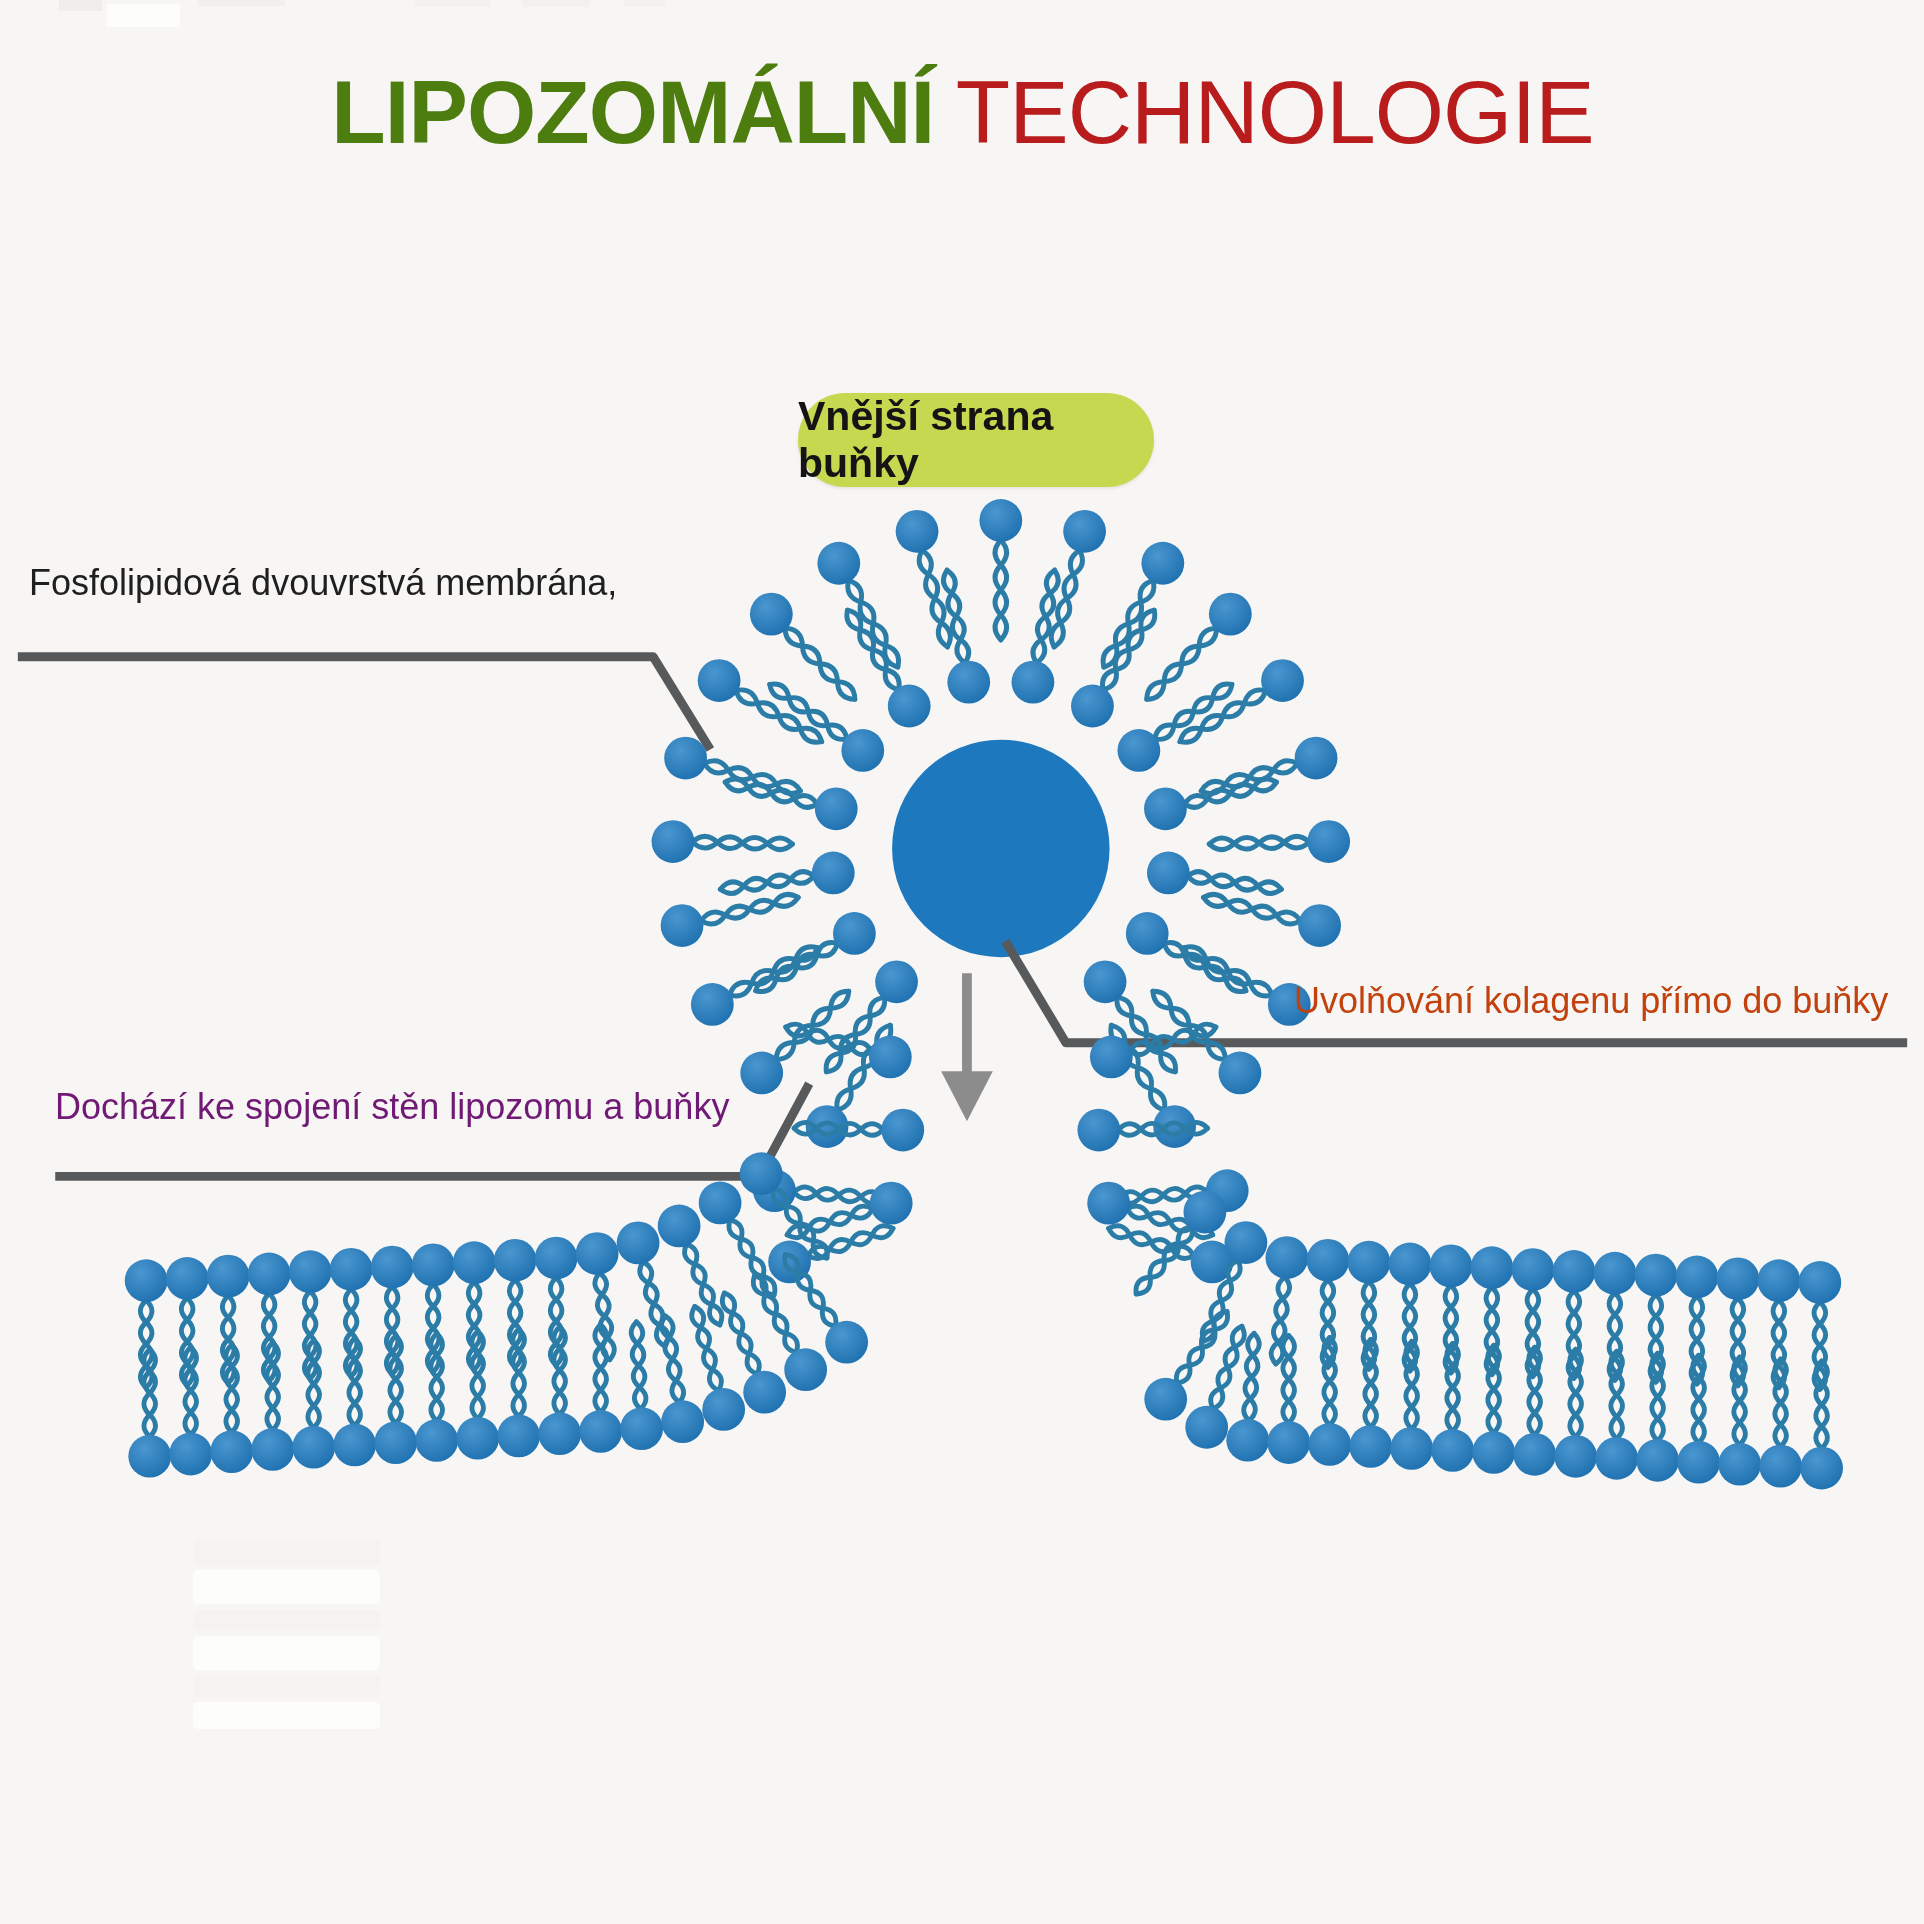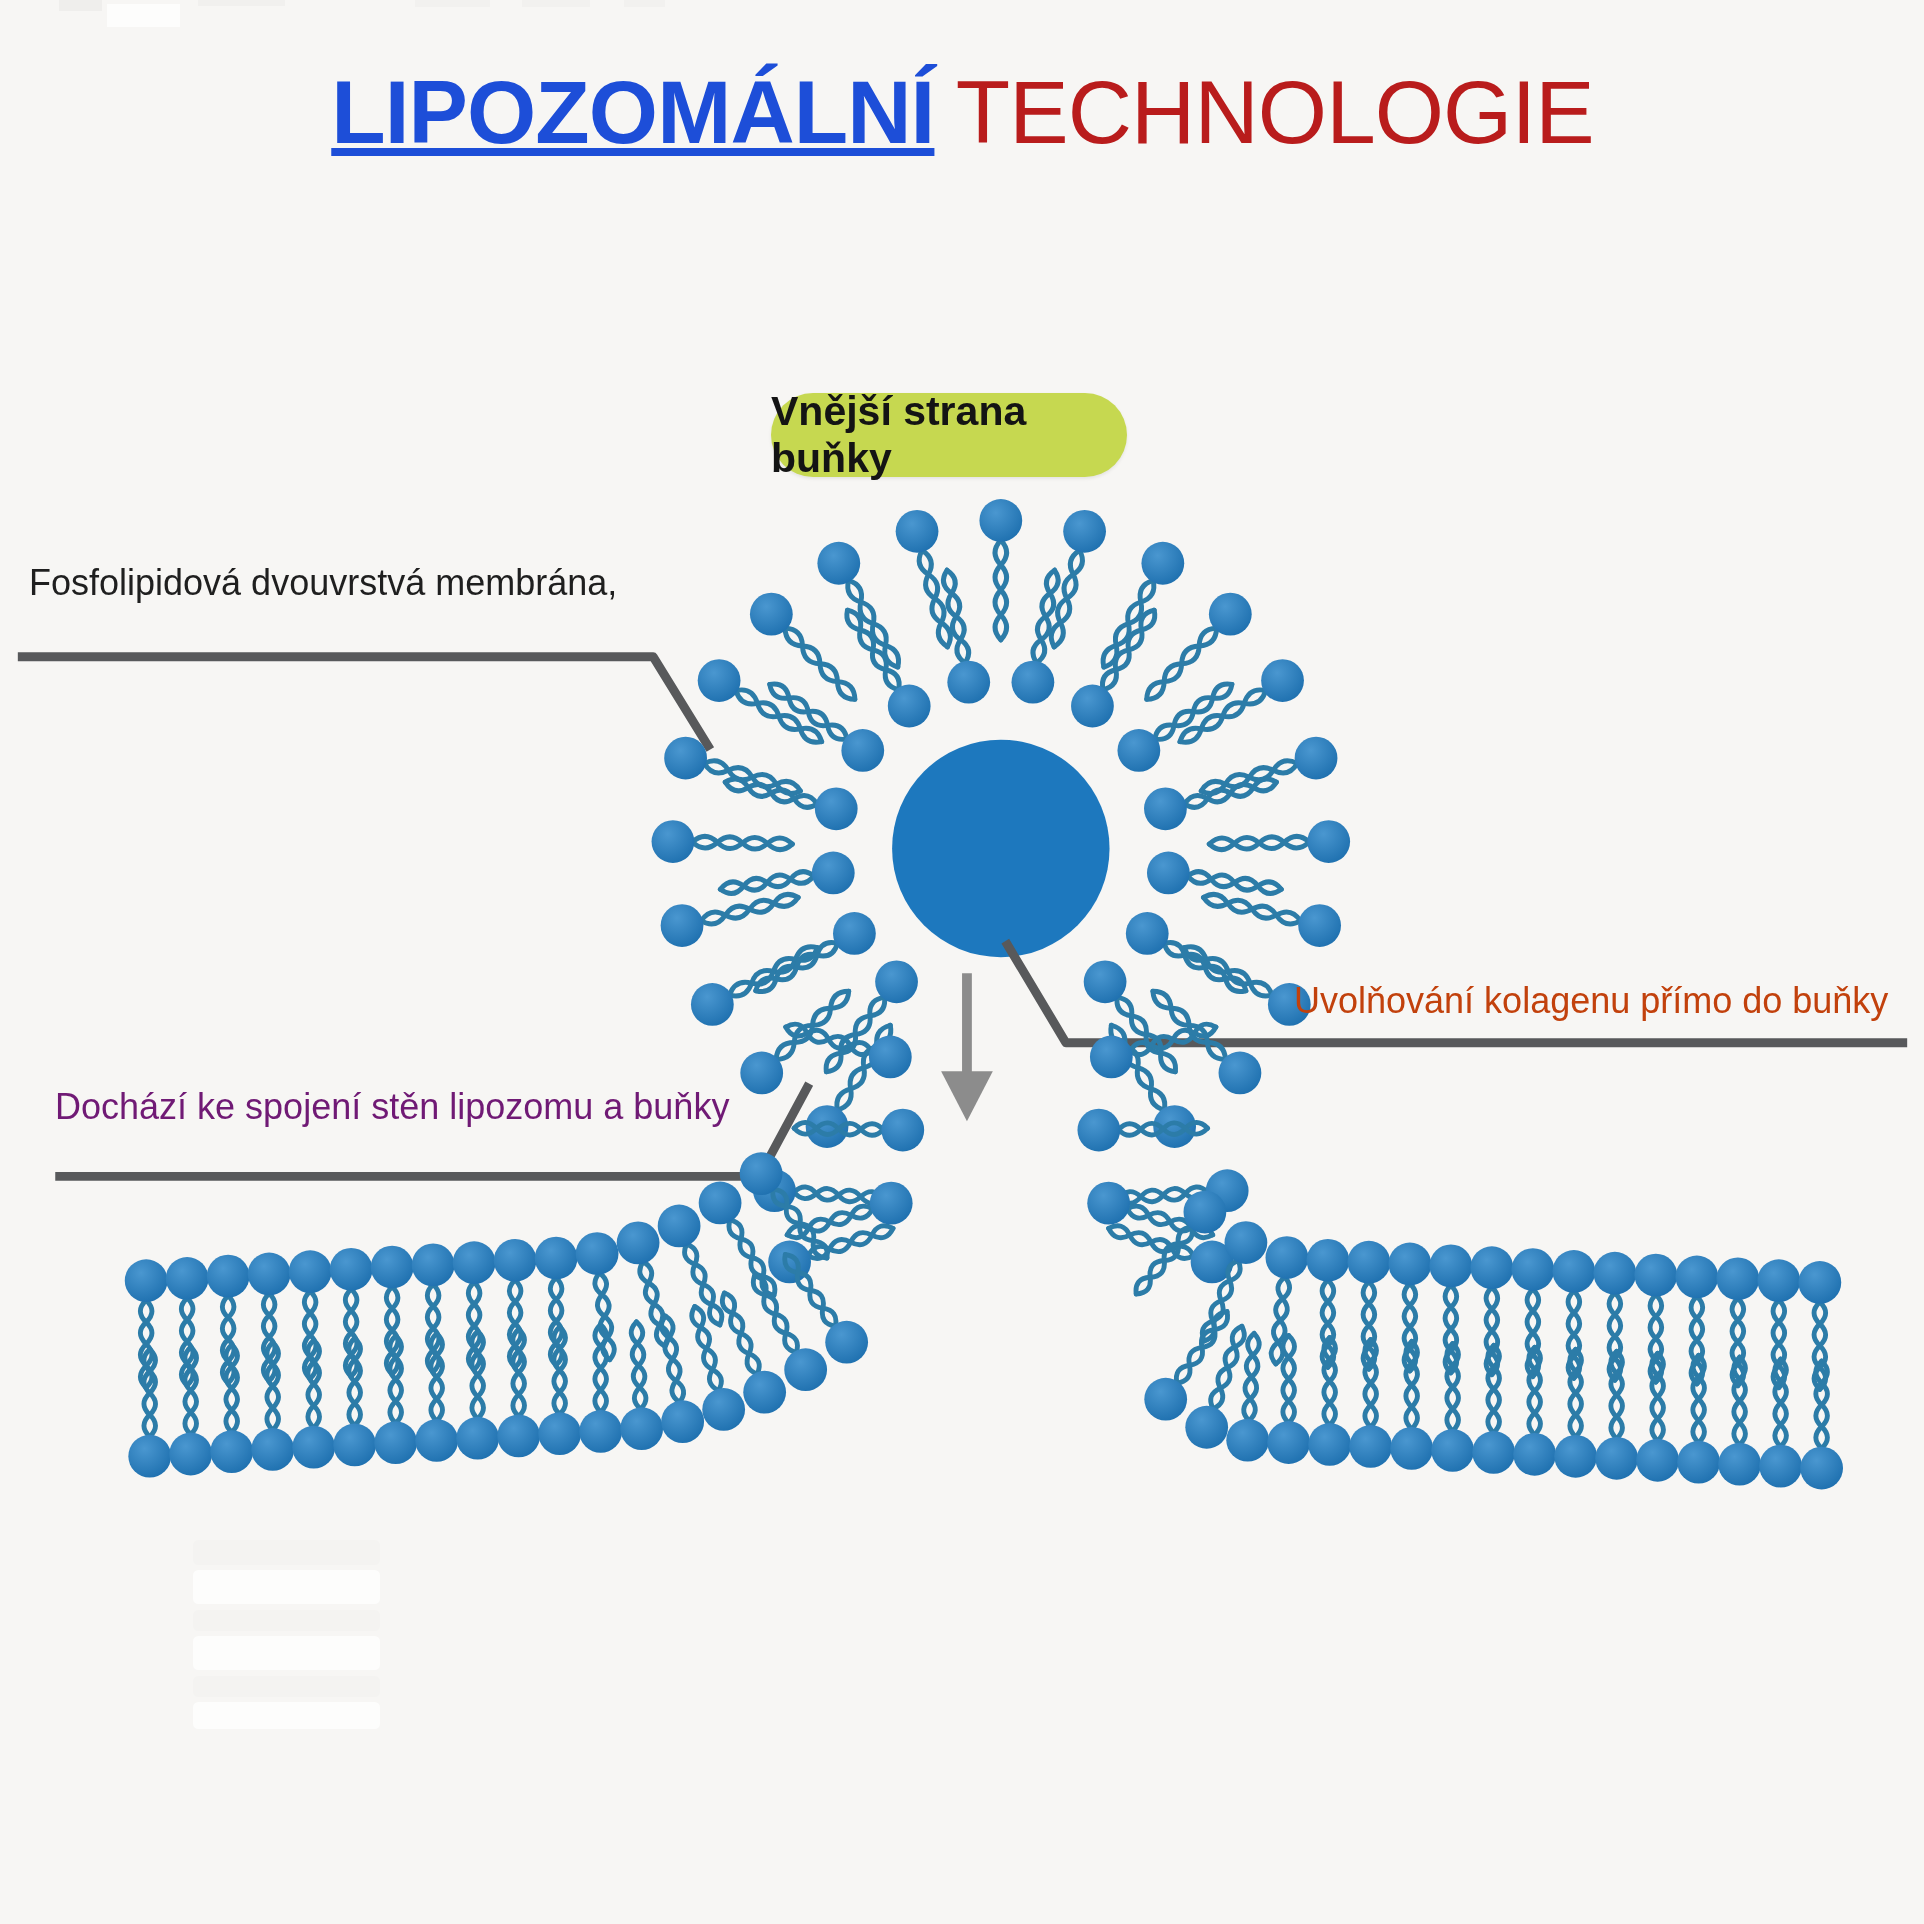--- a/index.html
+++ b/index.html
@@ -18,21 +18,21 @@
   }
   .title .t-red{font-weight:700;}
   .title .t-dark{font-weight:400;margin-left:21.4px;}
   .badge{
     position:absolute;
     display:flex;align-items:center;justify-content:center;
     border-radius:53px;
     font-weight:700;font-size:41px;letter-spacing:0;
     box-shadow:0 1.8px 3.6px rgba(0,0,0,0.08);
   }
-  .badge-outer{left:771px;top:393px;width:356px;height:84px;}
+  .badge-outer{left:798px;top:393px;width:356px;height:94px;}
   .badge-inner{left:800px;top:1380px;width:369px;height:92px;}
   .ann{
     position:absolute;
     font-size:36px;line-height:45px;
     white-space:nowrap;
   }
   .ann1{left:29px;top:560px;}
   .ann2{left:1294px;top:978px;}
   .ann3{left:55px;top:1084px;}
   #diagram{position:absolute;left:0;top:0;}
@@ -43,21 +43,21 @@
 
 <div class="stage" style="background: rgb(247, 246, 244);">
 
   <div class="ghost" style="left:59px;top:0;width:43px;height:10.7px;background:#efeeec;"></div>
   <div class="ghost" style="left:107px;top:3.6px;width:73px;height:23px;background:#fdfdfc;"></div>
   <div class="ghost" style="left:198px;top:0;width:87px;height:6.2px;background:#f1f0ee;"></div>
   <div class="ghost" style="left:415px;top:0;width:75px;height:7.1px;background:#f2f1ef;"></div>
   <div class="ghost" style="left:522px;top:0;width:68px;height:7.1px;background:#f2f1ef;"></div>
   <div class="ghost" style="left:624px;top:0;width:41px;height:7.1px;background:#f2f1ef;"></div>
 
-  <h1 class="title"><span class="t-red" style="color: #1d4ed8; text-decoration: underline;">LIPOZOMÁLNÍ</span><span class="t-dark" style="color: #b91c1c;">TECHNOLOGIE</span></h1>
+  <h1 class="title"><span class="t-red" style="color: #4d7c0f;">LIPOZOMÁLNÍ</span><span class="t-dark" style="color: #b91c1c;">TECHNOLOGIE</span></h1>
 
   <svg id="diagram" width="1925" height="1925" viewBox="0 0 2160 2160" xmlns="http://www.w3.org/2000/svg">
     <defs>
       <radialGradient id="gHead" cx="38%" cy="32%" r="75%">
         <stop id="hs1" offset="0%" stop-color="#4a97d0"></stop>
         <stop id="hs2" offset="100%" stop-color="#1d6fae"></stop>
       </radialGradient>
     </defs>
 
     <circle id="core" cx="1123" cy="952" r="122" fill="#1d78be"></circle>

